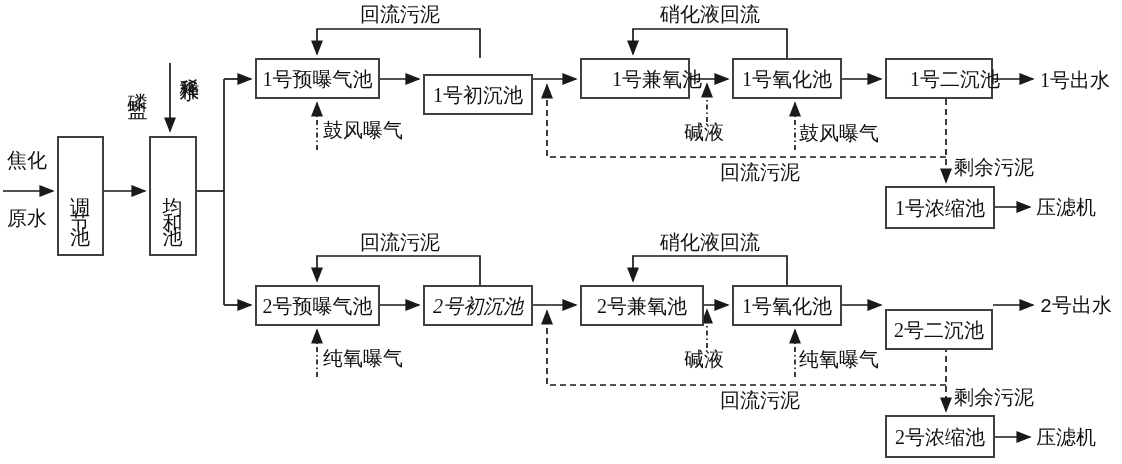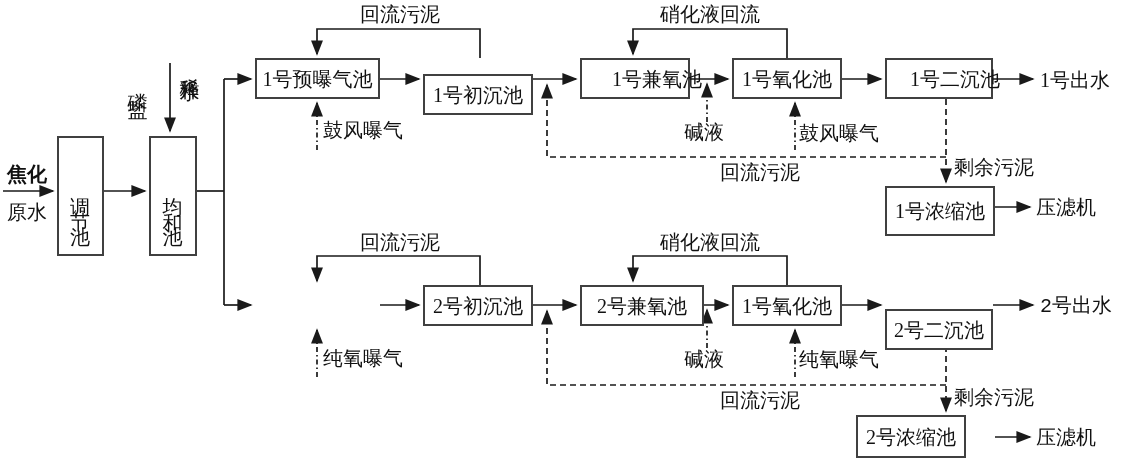--- a/index.html
+++ b/index.html
@@ -73,54 +73,55 @@
     </g>
 
     <g stroke="#1a1a1a" stroke-width="1.7" fill="none" stroke-dasharray="6 4" marker-end="url(#arr)">
       <path d="M946,99 V182"></path>
       <path d="M946,157 H547 V85"></path>
       <path d="M946,326 V411"></path>
       <path d="M946,385 H547 V311"></path>
     </g>
   </svg>
 
-  <div class="lbl center" style="left:3px;top:163px;width:48px;font-weight:bold;">焦化</div>
-  <div class="lbl center" style="left:3px;top:201px;width:48px;">原水</div>
+  <div class="lbl center" style="left:3px;top:149px;width:48px;">焦化</div>
+  <div class="lbl center" style="left:3px;top:207px;width:48px;">原水</div>
 
   <div class="box vert" style="left:57px;top:136px;width:47px;height:120px;">调节池</div>
   <div class="box vert" style="left:149px;top:136px;width:48px;height:120px;">均和池</div>
   <div class="lbl vert" style="left:126px;top:77px;height:60px;letter-spacing:6px;">磷盐</div>
   <div class="lbl vert" style="left:178px;top:62px;height:78px;letter-spacing:2px;">稀释水</div>
 
   <div class="box" style="left:255px;top:58px;width:125px;height:41px;">1号预曝气池</div>
   <div class="box" style="left:423px;top:74px;width:110px;height:41px;">1号初沉池</div>
   <div class="box" style="left:580px;top:58px;width:110px;height:41px;padding-left:44px;">1号兼氧池</div>
   <div class="box" style="left:732px;top:58px;width:110px;height:41px;">1号氧化池</div>
   <div class="box" style="left:885px;top:58px;width:108px;height:41px;padding-left:32px;">1号二沉池</div>
 
   <div class="lbl center" style="left:357px;top:3px;width:86px;">回流污泥</div>
   <div class="lbl center" style="left:655px;top:3px;width:110px;">硝化液回流</div>
   <div class="lbl" style="left:323px;top:119px;">鼓风曝气</div>
   <div class="lbl" style="left:684px;top:121px;">碱液</div>
   <div class="lbl" style="left:799px;top:122px;">鼓风曝气</div>
   <div class="lbl center" style="left:716px;top:161px;width:88px;">回流污泥</div>
   <div class="lbl" style="left:954px;top:156px;">剩余污泥</div>
   <div class="lbl" style="left:1040px;top:69px;font-family:Liberation Serif, serif;">1号出水</div>
-  <div class="box" style="left:885px;top:186px;width:110px;height:50px;">1号浓缩池</div>
+  <div class="box" style="left:885px;top:186px;width:110px;height:43px;">1号浓缩池</div>
   <div class="lbl" style="left:1036px;top:196px;">压滤机</div>
 
-  <div class="box" style="left:423px;top:285px;width:110px;height:41px;">2号初沉池</div>
+  <div class="box" style="left:255px;top:285px;width:125px;height:41px;">2号预曝气池</div>
+  <div class="box" style="left:423px;top:285px;width:110px;height:41px;font-style:italic;">2号初沉池</div>
   <div class="box" style="left:580px;top:285px;width:124px;height:41px;">2号兼氧池</div>
   <div class="box" style="left:732px;top:285px;width:110px;height:41px;">1号氧化池</div>
   <div class="box" style="left:885px;top:285px;width:108px;height:41px;margin-top:24px;">2号二沉池</div>
 
   <div class="lbl center" style="left:357px;top:231px;width:86px;">回流污泥</div>
   <div class="lbl center" style="left:655px;top:231px;width:110px;">硝化液回流</div>
   <div class="lbl" style="left:323px;top:347px;">纯氧曝气</div>
   <div class="lbl" style="left:684px;top:348px;">碱液</div>
   <div class="lbl" style="left:799px;top:348px;">纯氧曝气</div>
   <div class="lbl center" style="left:716px;top:389px;width:88px;">回流污泥</div>
   <div class="lbl" style="left:954px;top:386px;">剩余污泥</div>
   <div class="lbl" style="left:1040px;top:295px;font-family:Liberation Mono, monospace;">2号出水</div>
-  <div class="box" style="left:856px;top:415px;width:110px;height:43px;">2号浓缩池</div>
+  <div class="box" style="left:885px;top:415px;width:110px;height:43px;">2号浓缩池</div>
   <div class="lbl" style="left:1036px;top:426px;">压滤机</div>
 
 </div>
 
 </body></html>

